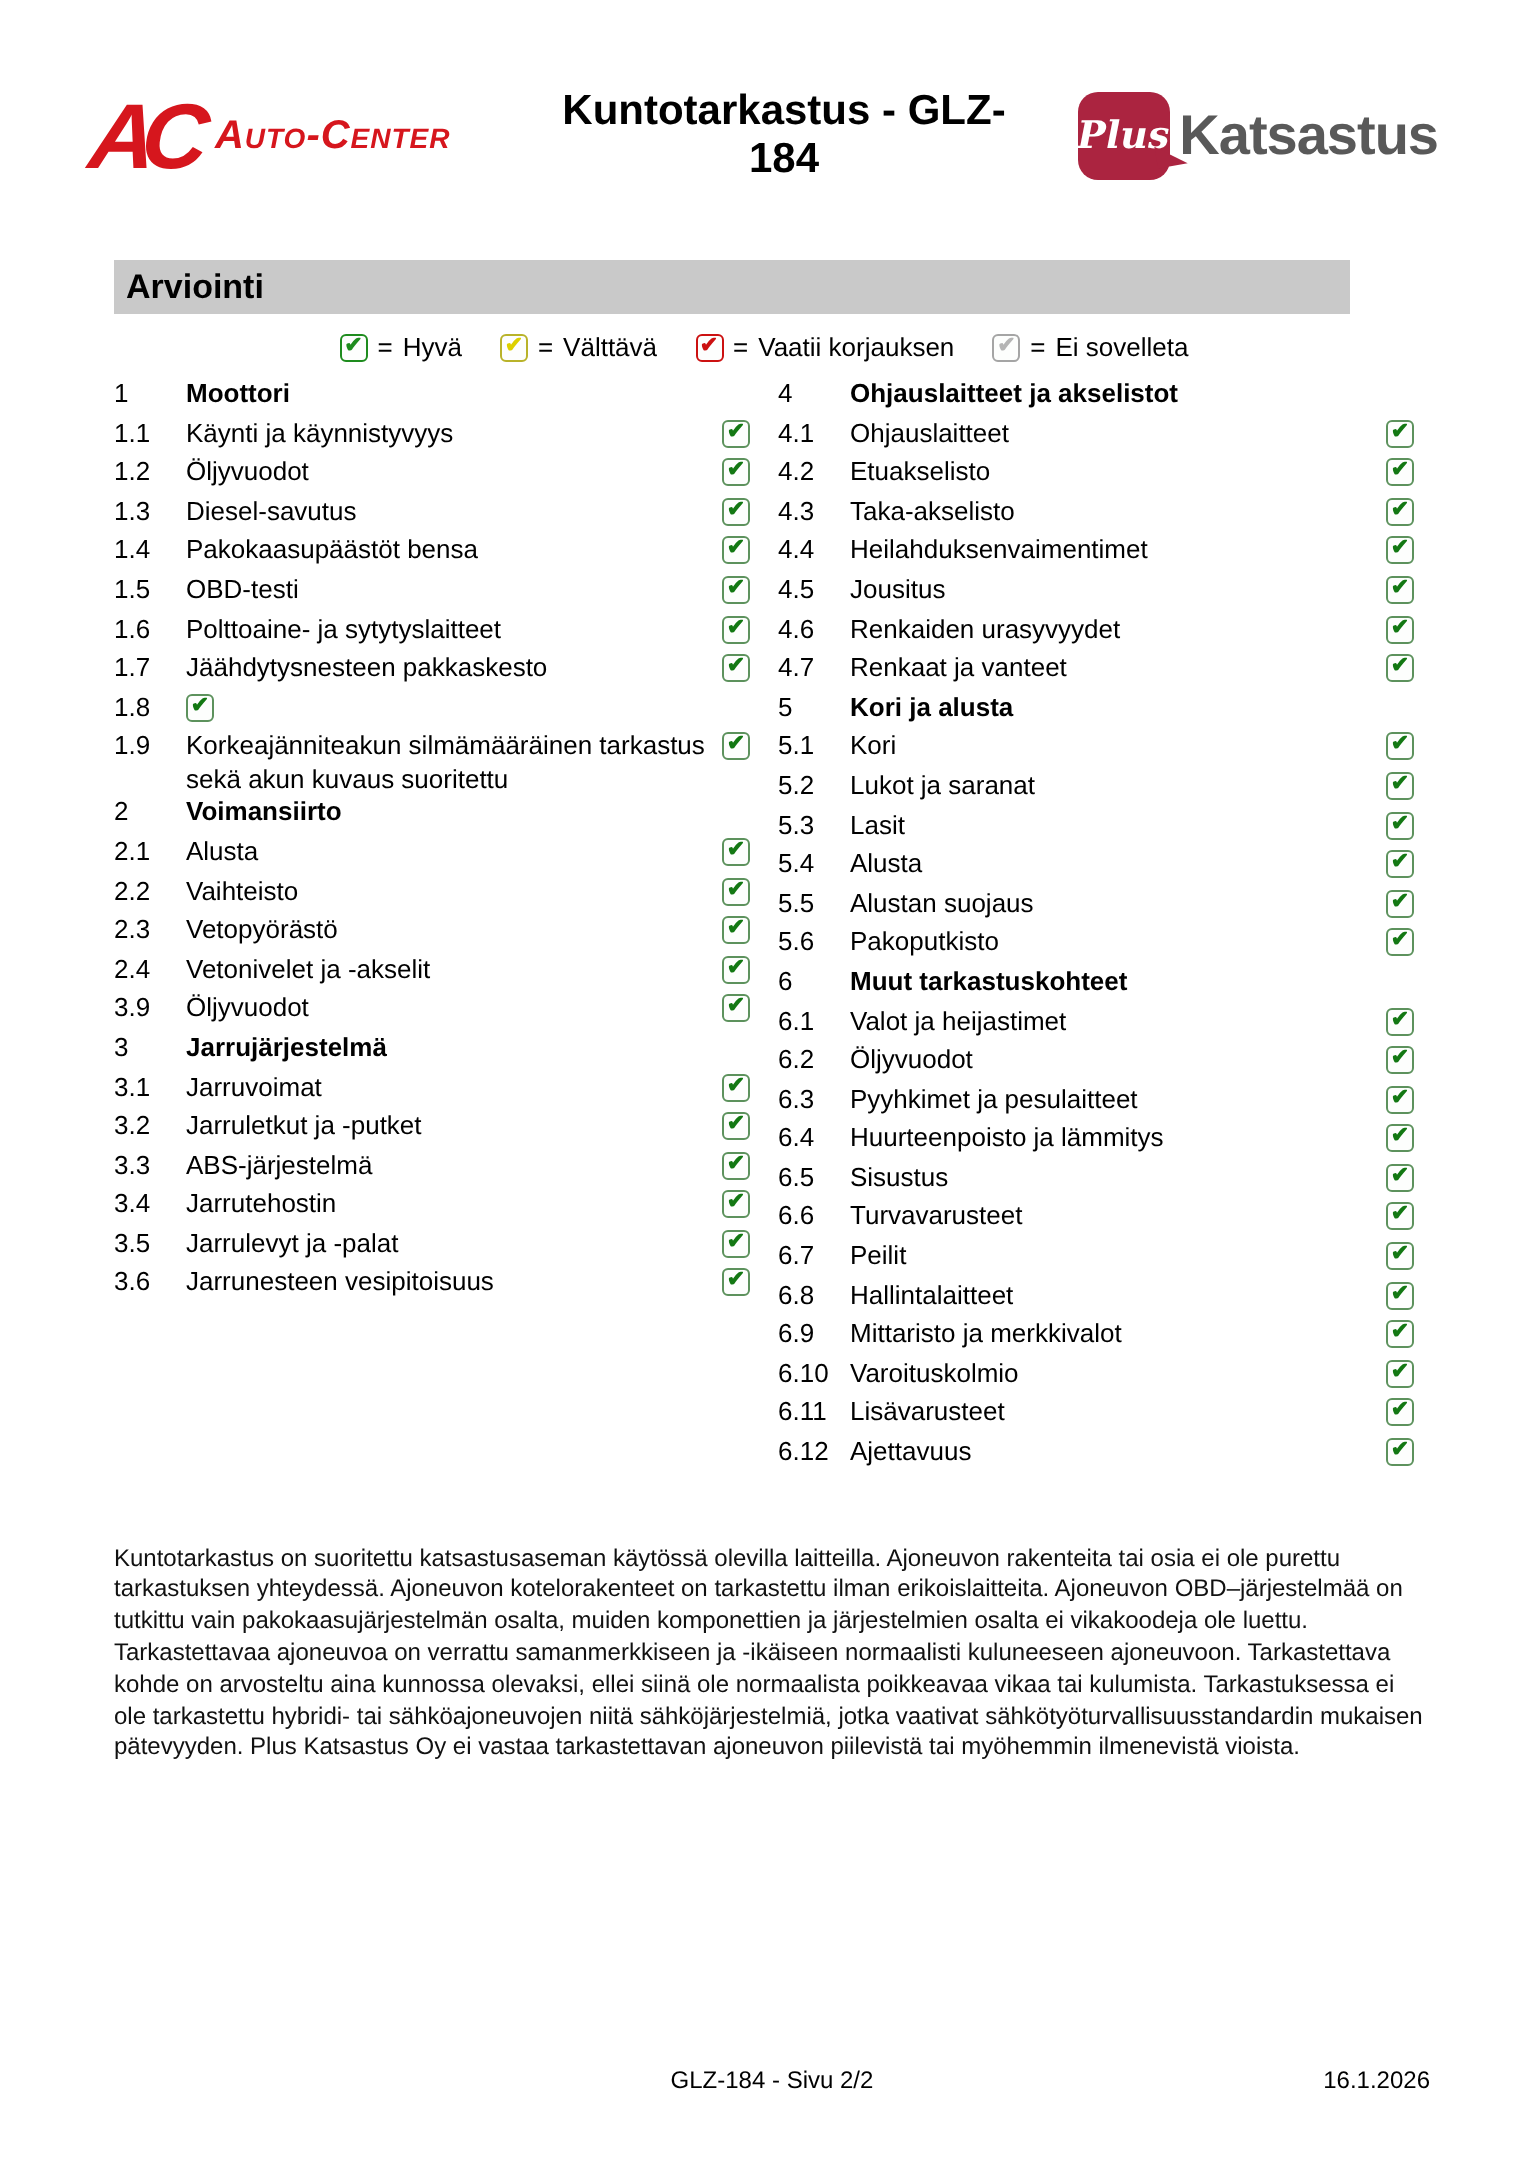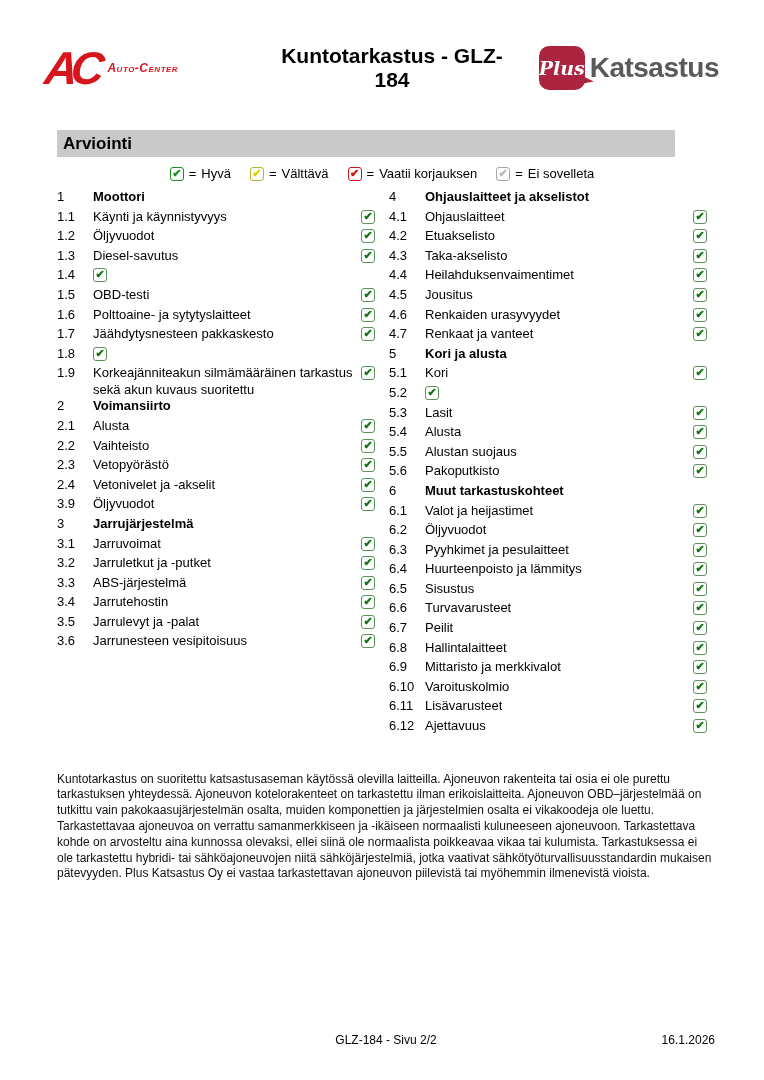--- a/index.html
+++ b/index.html
@@ -16,21 +16,21 @@
     display:flex;align-items:center;
     padding:36px 45px 0 45px;height:64px;
   }
   .ac-logo{display:flex;align-items:center;width:220px;flex:none;}
   .ac-initials{
     font-style:italic;font-weight:900;font-size:46px;line-height:1;
     color:#d6161d;letter-spacing:-7px;transform:skewX(-6deg);
     padding-right:10px;
   }
   .ac-name{
-    font-style:italic;font-weight:bold;font-size:12px;
+    font-style:italic;font-weight:bold;font-size:20px;
     font-variant:small-caps;letter-spacing:.5px;
     color:#d6161d;white-space:nowrap;
   }
   .doc-title{
     flex:1;text-align:center;
     font-weight:bold;font-size:21px;letter-spacing:0;
   }
   .plus-logo{display:flex;align-items:center;width:200px;flex:none;justify-content:flex-end;}
   .plus-badge{
     position:relative;flex:none;
@@ -188,20 +188,21 @@
   <div class="row">
     <span class="row-num">1.3</span>
     <span class="item-label">Diesel-savutus</span>
     <span class="cb" style="border-color: rgb(93, 146, 93);">
             <span class="tick" style="color: rgb(19, 120, 19);">✔</span>
           </span>
   </div>
 
   <div class="row">
     <span class="row-num">1.4</span>
+    <span class="item-label">Pakokaasupäästöt bensa</span>
     <span class="cb" style="border-color: rgb(93, 146, 93);">
             <span class="tick" style="color: rgb(19, 120, 19);">✔</span>
           </span>
   </div>
 
   <div class="row">
     <span class="row-num">1.5</span>
     <span class="item-label">OBD-testi</span>
     <span class="cb" style="border-color: rgb(93, 146, 93);">
             <span class="tick" style="color: rgb(19, 120, 19);">✔</span>
@@ -407,20 +408,21 @@
   <div class="row">
     <span class="row-num">5.1</span>
     <span class="item-label">Kori</span>
     <span class="cb" style="border-color: rgb(93, 146, 93);">
             <span class="tick" style="color: rgb(19, 120, 19);">✔</span>
           </span>
   </div>
 
   <div class="row">
     <span class="row-num">5.2</span>
+    <span class="item-label">Lukot ja saranat</span>
     <span class="cb" style="border-color: rgb(93, 146, 93);">
             <span class="tick" style="color: rgb(19, 120, 19);">✔</span>
           </span>
   </div>
 
   <div class="row">
     <span class="row-num">5.3</span>
     <span class="item-label">Lasit</span>
     <span class="cb" style="border-color: rgb(93, 146, 93);">
             <span class="tick" style="color: rgb(19, 120, 19);">✔</span>

